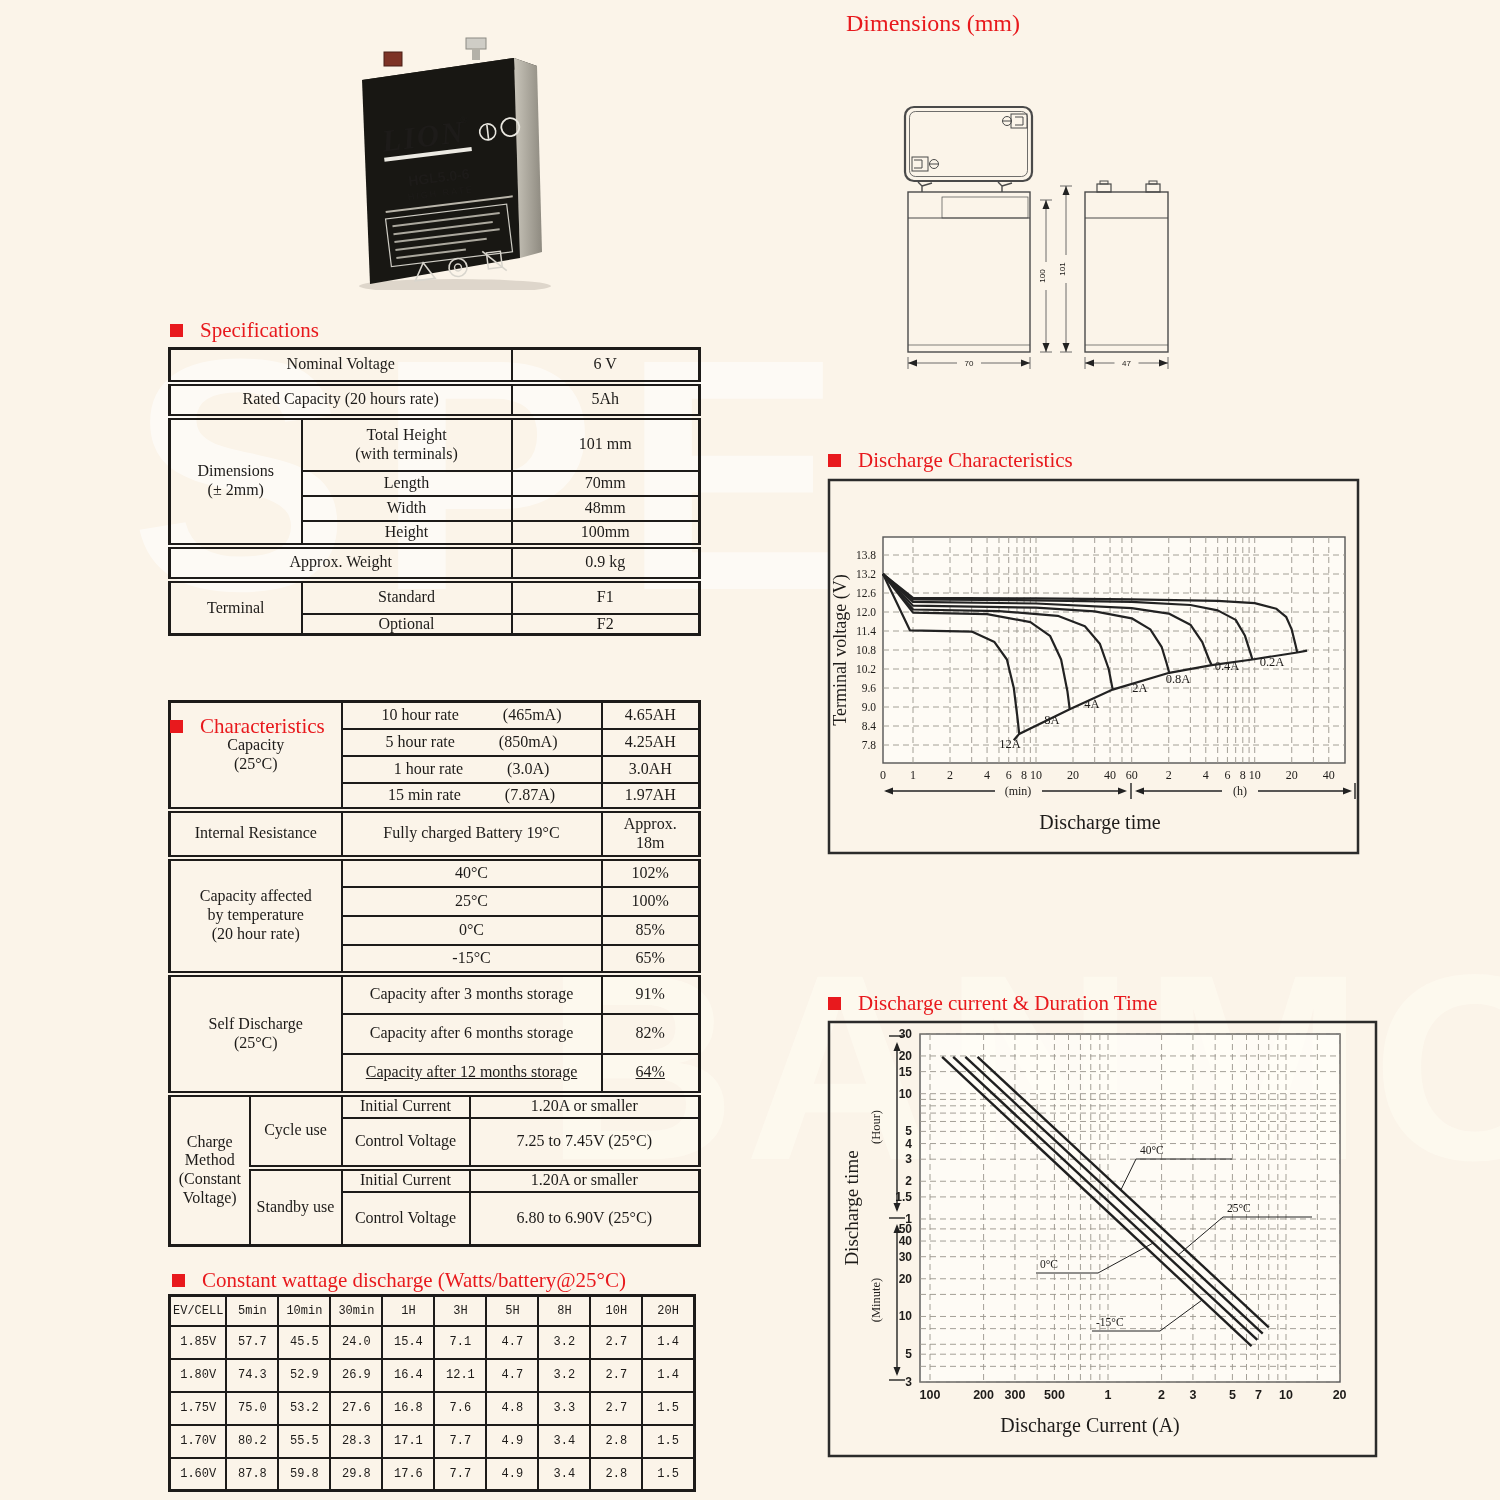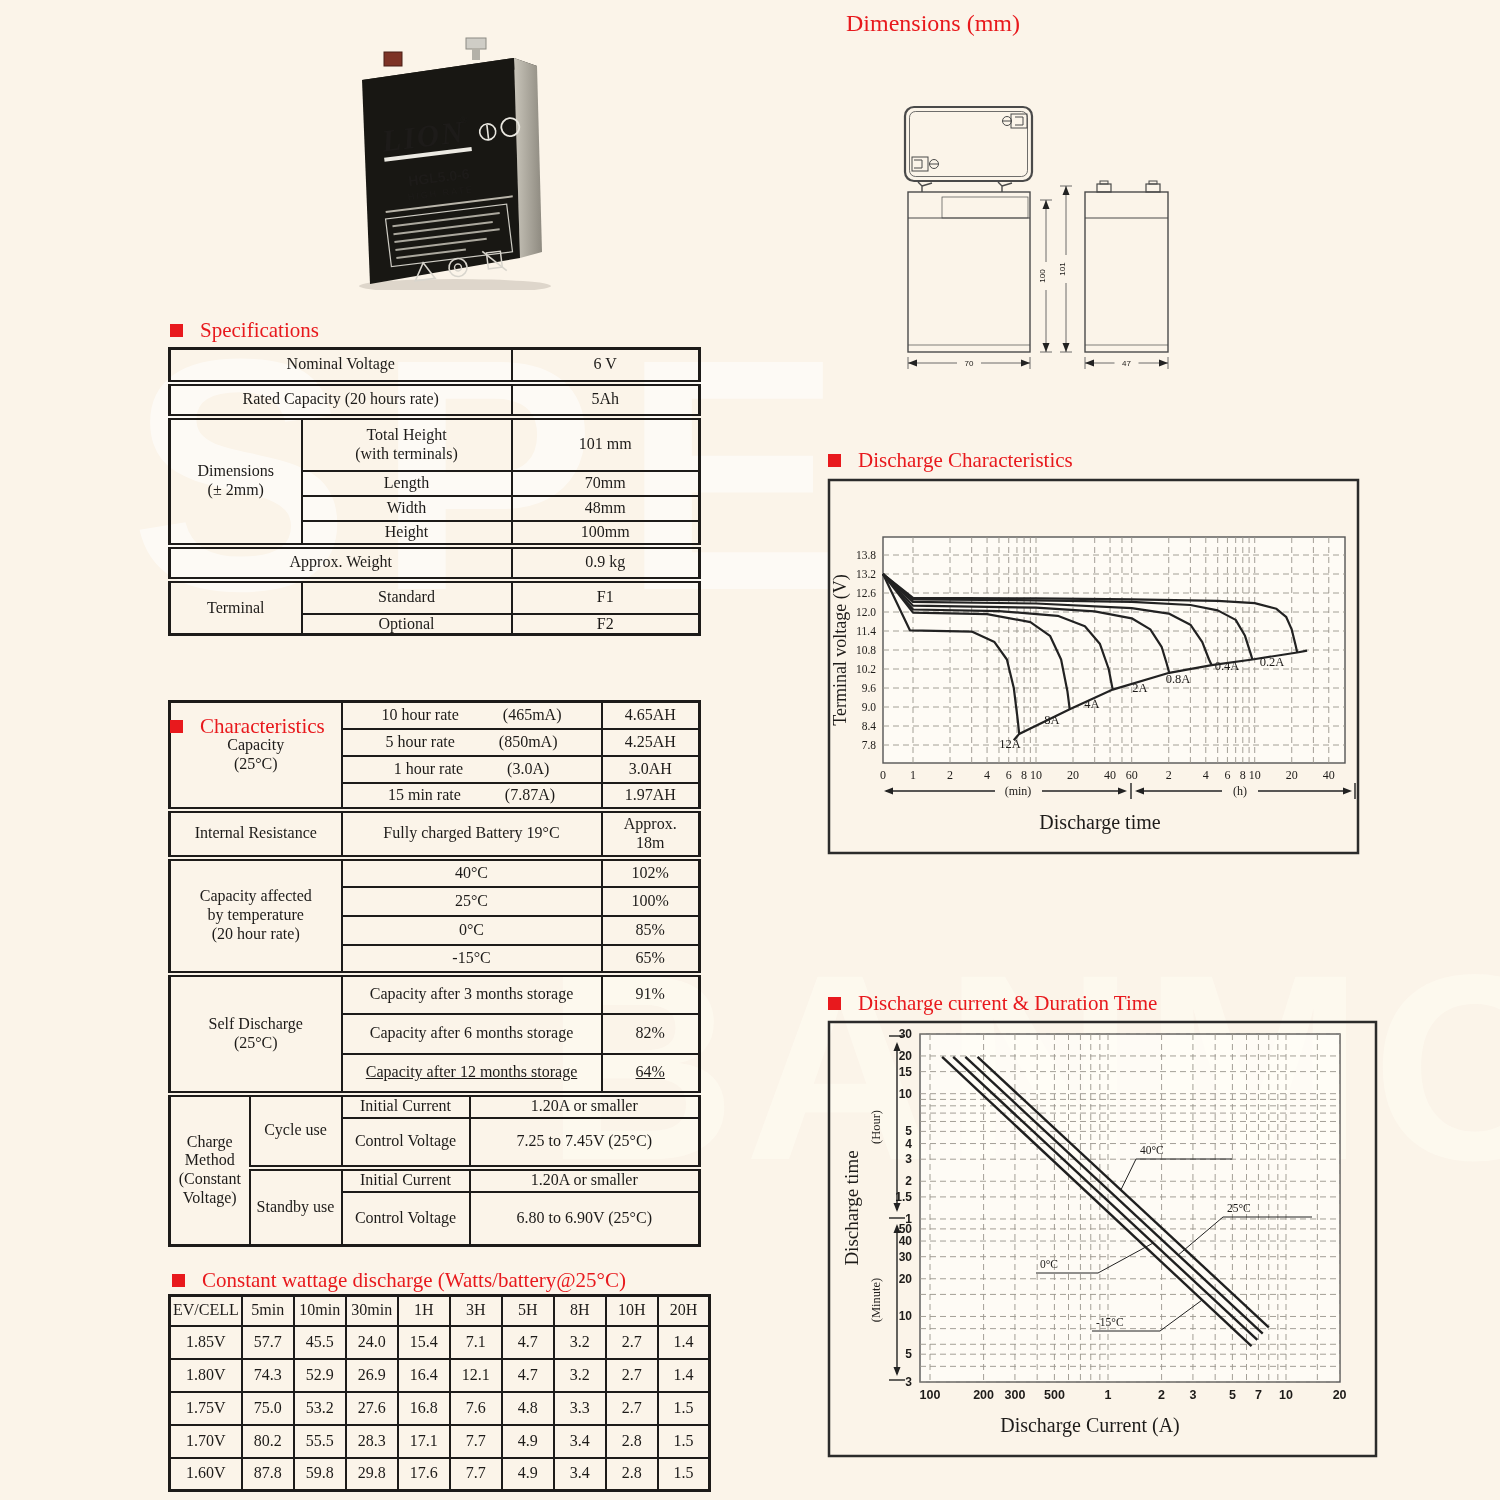--- a/index.html
+++ b/index.html
@@ -11,21 +11,21 @@
   .wm-bottom{left:545px;top:935px;font-size:265px;letter-spacing:8px;color:rgba(255,252,242,.6);}
   .sec-head{position:absolute;display:flex;align-items:center;gap:17px;color:#e8191d;
             font-size:21px;z-index:3;}
   .sec-head .bullet{width:13px;height:13px;background:#e8191d;flex:none;}
   .dim-title{position:absolute;left:846px;top:10px;color:#e8191d;font-size:24px;z-index:3;}
   .tbl-box{position:absolute;z-index:2;}
   table{border-collapse:collapse;table-layout:fixed;border:3px solid #1d1b19;}
   td{border:2px solid #1d1b19;text-align:center;vertical-align:middle;font-size:16px;
      white-space:pre-line;padding:0 4px;line-height:1.18;}
   tr.grp>td{border-top:6px double #1d1b19;}
-  .watt td{font-size:16px;padding:0 2px;}
+  .watt td{font-size:12px;padding:0 2px;font-family:Liberation Mono, monospace;}
   .two-part{display:flex;justify-content:center;gap:44px;}
   svg{position:absolute;z-index:2;}
   svg text{fill:#1d1b19;}
 </style>
 </head>
 <body>
 
 <div id="canvas">
 
   <div class="wm wm-top">SPE</div>

